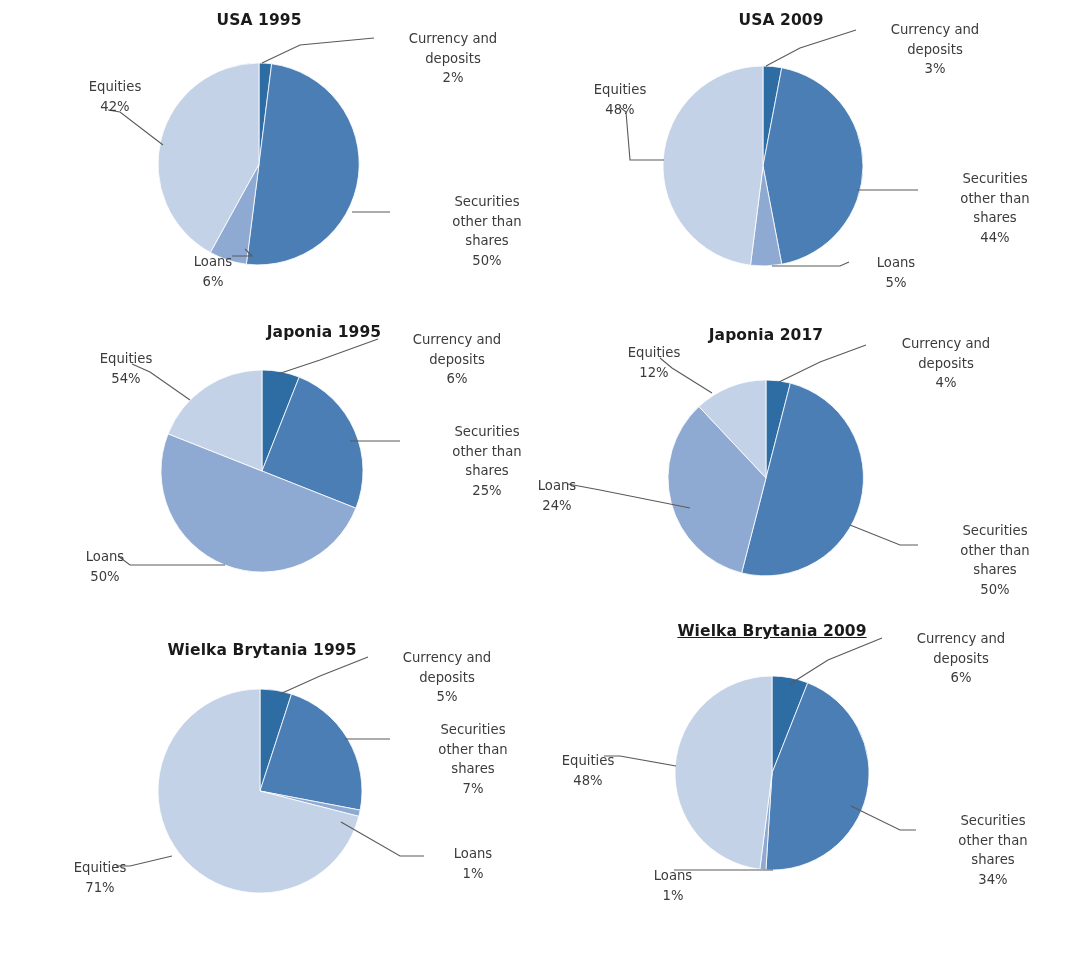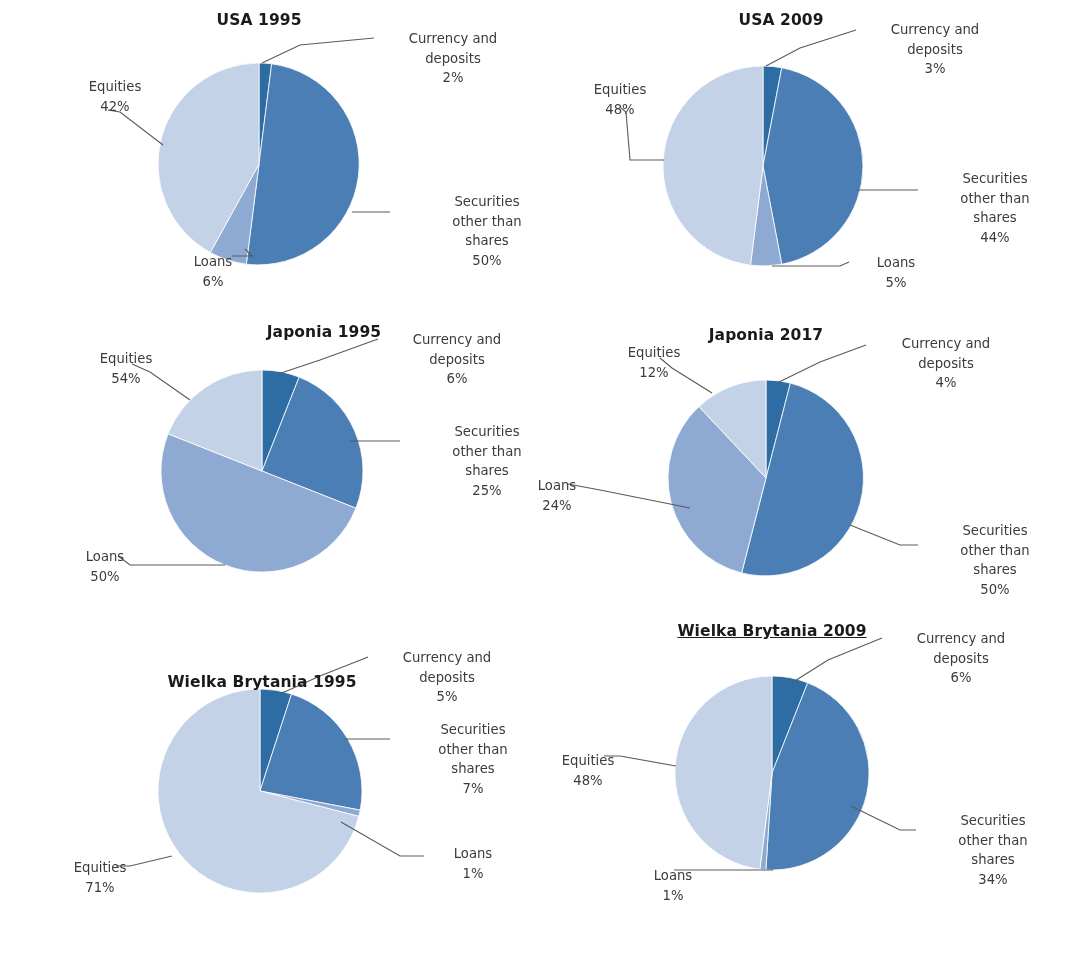--- a/index.html
+++ b/index.html
@@ -142,21 +142,21 @@
       <div class="chart-title" style="left: 280px; top: 323px; transform: translateX(-50%); margin-left: 44px;">Japonia 1995</div>
       <div class="lbl" style="left: 382px; top: 330px; width: 150px; text-align: center;"><div>Currency and</div><div>deposits</div><div>6%</div></div>
       <div class="lbl" style="left: 412px; top: 422px; width: 150px; text-align: center;"><div>Securities</div><div>other than</div><div>shares</div><div>25%</div></div>
       <div class="lbl" style="left: 60px; top: 547px; width: 90px; text-align: center;"><div>Loans</div><div>50%</div></div>
       <div class="lbl" style="left: 76px; top: 349px; width: 100px; text-align: center;"><div>Equities</div><div>54%</div></div>
       <div class="chart-title" style="left: 766px; top: 326px; transform: translateX(-50%);">Japonia 2017</div>
       <div class="lbl" style="left: 871px; top: 334px; width: 150px; text-align: center;"><div>Currency and</div><div>deposits</div><div>4%</div></div>
       <div class="lbl" style="left: 920px; top: 521px; width: 150px; text-align: center;"><div>Securities</div><div>other than</div><div>shares</div><div>50%</div></div>
       <div class="lbl" style="left: 512px; top: 476px; width: 90px; text-align: center;"><div>Loans</div><div>24%</div></div>
       <div class="lbl" style="left: 604px; top: 343px; width: 100px; text-align: center;"><div>Equities</div><div>12%</div></div>
-      <div class="chart-title" style="left: 262px; top: 641px; transform: translateX(-50%); margin-top: 32px;">Wielka Brytania 1995</div>
+      <div class="chart-title" style="left: 262px; top: 641px; transform: translateX(-50%);">Wielka Brytania 1995</div>
       <div class="lbl" style="left: 372px; top: 648px; width: 150px; text-align: center;"><div>Currency and</div><div>deposits</div><div>5%</div></div>
       <div class="lbl" style="left: 398px; top: 720px; width: 150px; text-align: center;"><div>Securities</div><div>other than</div><div>shares</div><div>7%</div></div>
       <div class="lbl" style="left: 428px; top: 844px; width: 90px; text-align: center;"><div>Loans</div><div>1%</div></div>
       <div class="lbl" style="left: 50px; top: 858px; width: 100px; text-align: center;"><div>Equities</div><div>71%</div></div>
       <div class="chart-title" style="left: 772px; top: 622px; transform: translateX(-50%); text-decoration: underline;">Wielka Brytania 2009</div>
       <div class="lbl" style="left: 886px; top: 629px; width: 150px; text-align: center;"><div>Currency and</div><div>deposits</div><div>6%</div></div>
       <div class="lbl" style="left: 918px; top: 811px; width: 150px; text-align: center;"><div>Securities</div><div>other than</div><div>shares</div><div>34%</div></div>
       <div class="lbl" style="left: 628px; top: 866px; width: 90px; text-align: center;"><div>Loans</div><div>1%</div></div>
       <div class="lbl" style="left: 538px; top: 751px; width: 100px; text-align: center;"><div>Equities</div><div>48%</div></div>
     </div>

